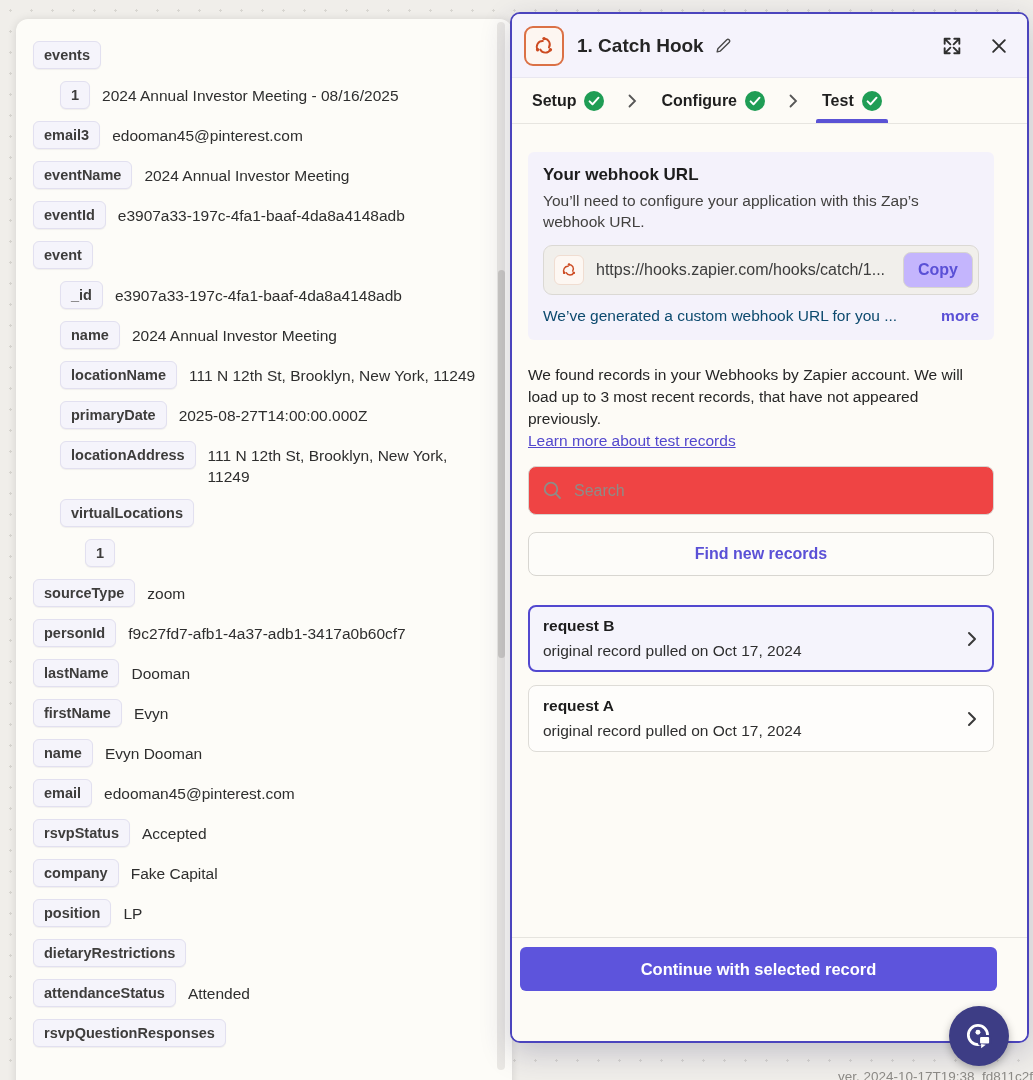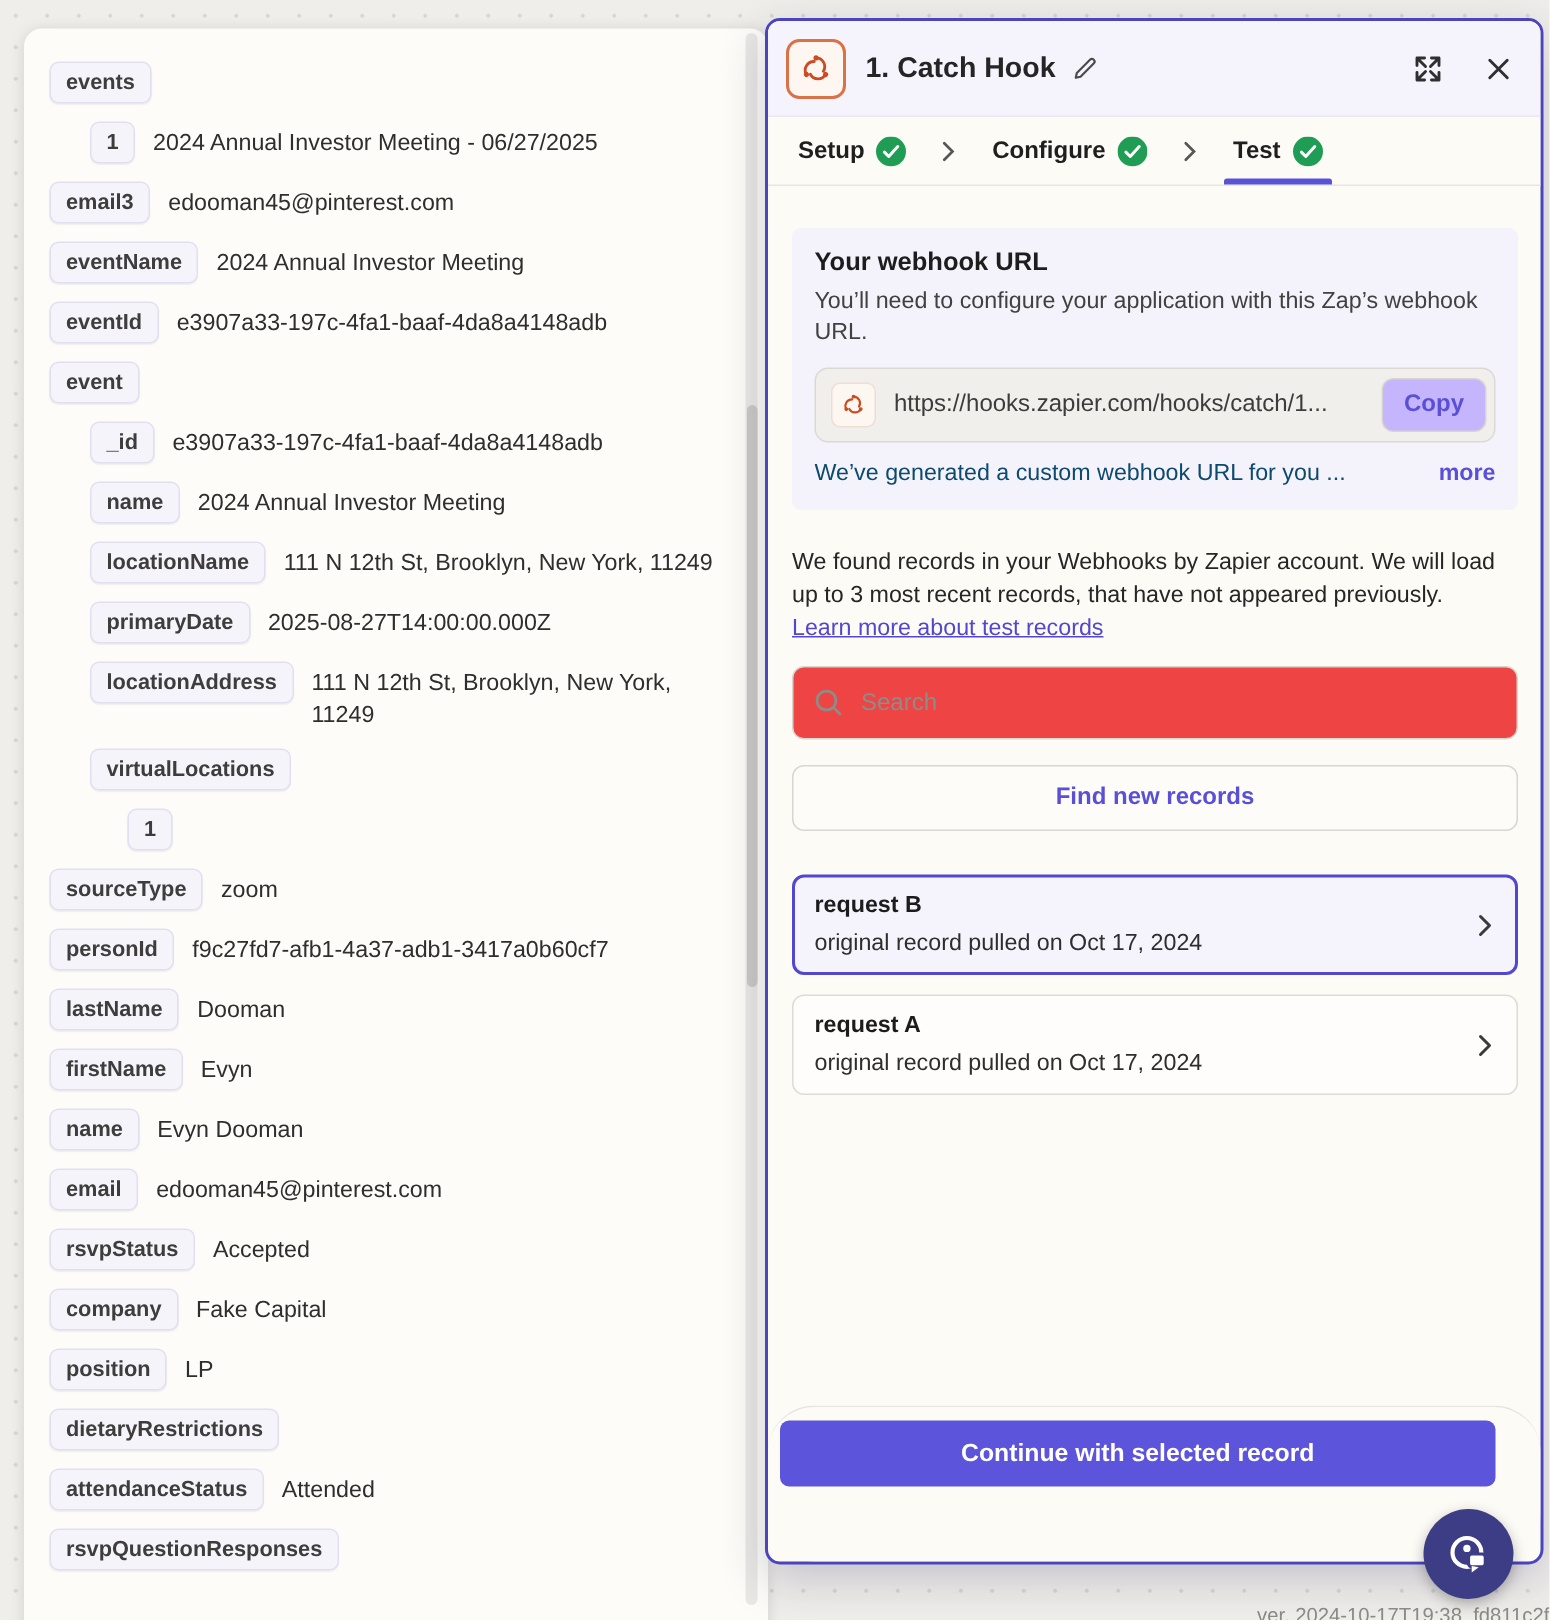--- a/index.html
+++ b/index.html
@@ -67,21 +67,21 @@
   .tabs {
     flex:0 0 46px; display:flex; align-items:stretch; padding-left:18px;
     border-bottom:1px solid #e7e5e0; background:#fdfbf6;
   }
   .tab { position:relative; display:flex; align-items:center; gap:8px;
     font-size:16px; font-weight:bold; color:#1f1f1f; padding:0 2px; cursor:pointer; }
   .tab.active::after { content:""; position:absolute; left:-4px; right:-4px; bottom:0;
     height:4px; background:#5a52d5; border-radius:2px 2px 0 0; }
   .tab-sep { align-self:center; margin:0 22px; display:flex; }
 
-  .modal-body { flex:1 1 auto; padding:28px 15px 0 16px; overflow:hidden; }
+  .modal-body { flex:1 1 auto; padding:28px 33px 0 16px; overflow:hidden; }
 
   .webhook-card { background:#f4f2fb; border-radius:6px; padding:13px 15px 15px; }
   .wh-title { font-size:17px; font-weight:bold; color:#1d1d1d; margin-bottom:5px; }
   .wh-desc { font-size:15.5px; color:#42413f; line-height:21px; }
   .url-row {
     margin-top:13px; background:#f1efeb; border:1px solid #dbd9d4; border-radius:9px;
     height:50px; display:flex; align-items:center; padding:0 5px 0 10px;
   }
   .url-icon { width:30px; height:30px; border-radius:6px; background:#fdf7f2;
     border:1px solid #f0ddd1; color:#cc4b22; flex:0 0 30px;
@@ -112,21 +112,21 @@
   .record { margin-top:13px; border:1px solid #dedcd7; background:#fefdfb;
     border-radius:8px; padding:11px 14px; display:flex; align-items:center; cursor:pointer; }
   .record.first { margin-top:29px; }
   .record.selected { border:2px solid #5248cf; background:#f5f4fc; padding:10px 13px; }
   .rec-texts { flex:1; }
   .rec-title { font-size:15.5px; font-weight:bold; color:#1c1c1c; margin-bottom:7px; }
   .rec-sub { font-size:15.5px; color:#2e2e2e; }
   .rec-chevron { display:flex; padding-right:2px; }
 
   .modal-footer { flex:0 0 104px; border-top:1px solid #e6e4df;
-    padding:9px 30px 0 8px; background:#fdfbf6;border-radius:31px; }
+    padding:9px 30px 0 8px; background:#fdfbf6; }
   .continue-btn { width:100%; height:44px; background:#5d54dc; border:none;
     border-radius:6px; color:#ffffff; font-size:16.5px; font-weight:bold;
     cursor:pointer; font-family:inherit; }
 
   .assistant { position:absolute; left:949px; top:1006px; width:60px; height:60px;
     border-radius:50%; background:#3d3d85; display:flex; align-items:center;
     justify-content:center; box-shadow:0 3px 9px rgba(0,0,0,.28); cursor:pointer; z-index:6; }
 
   .version { position:absolute; left:838px; top:1069px; font-size:13.5px;
     color:#8b8985; white-space:nowrap; }
@@ -157,21 +157,21 @@
 
 <div class="page">
 
   <div class="left-card">
     <div class="row">
         <span class="chip">events</span>
         <span class="val"></span>
       </div>
     <div class="row i1">
         <span class="chip">1</span>
-        <span class="val">2024 Annual Investor Meeting - 06/27/2025</span>
+        <span class="val">2024 Annual Investor Meeting - 08/16/2025</span>
       </div>
     <div class="row">
         <span class="chip">email3</span>
         <span class="val">edooman45@pinterest.com</span>
       </div>
     <div class="row">
         <span class="chip">eventName</span>
         <span class="val">2024 Annual Investor Meeting</span>
       </div>
     <div class="row">

